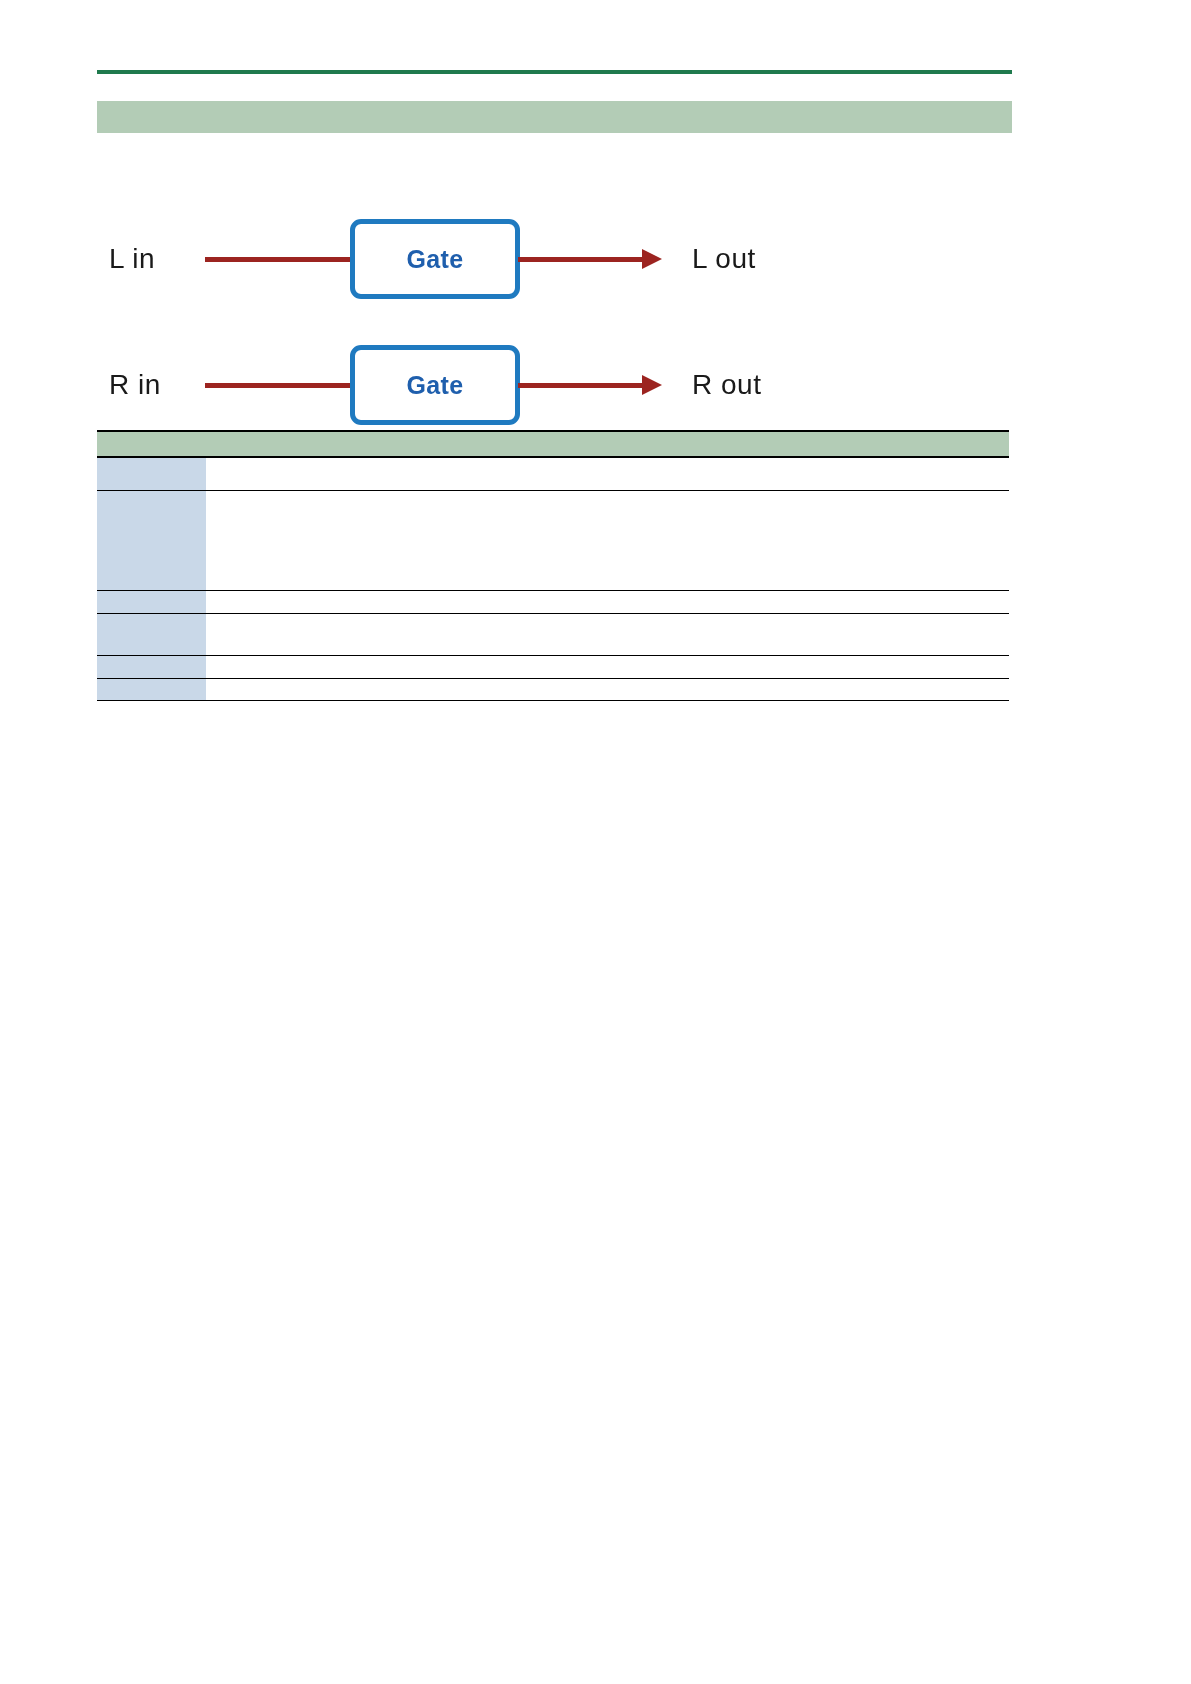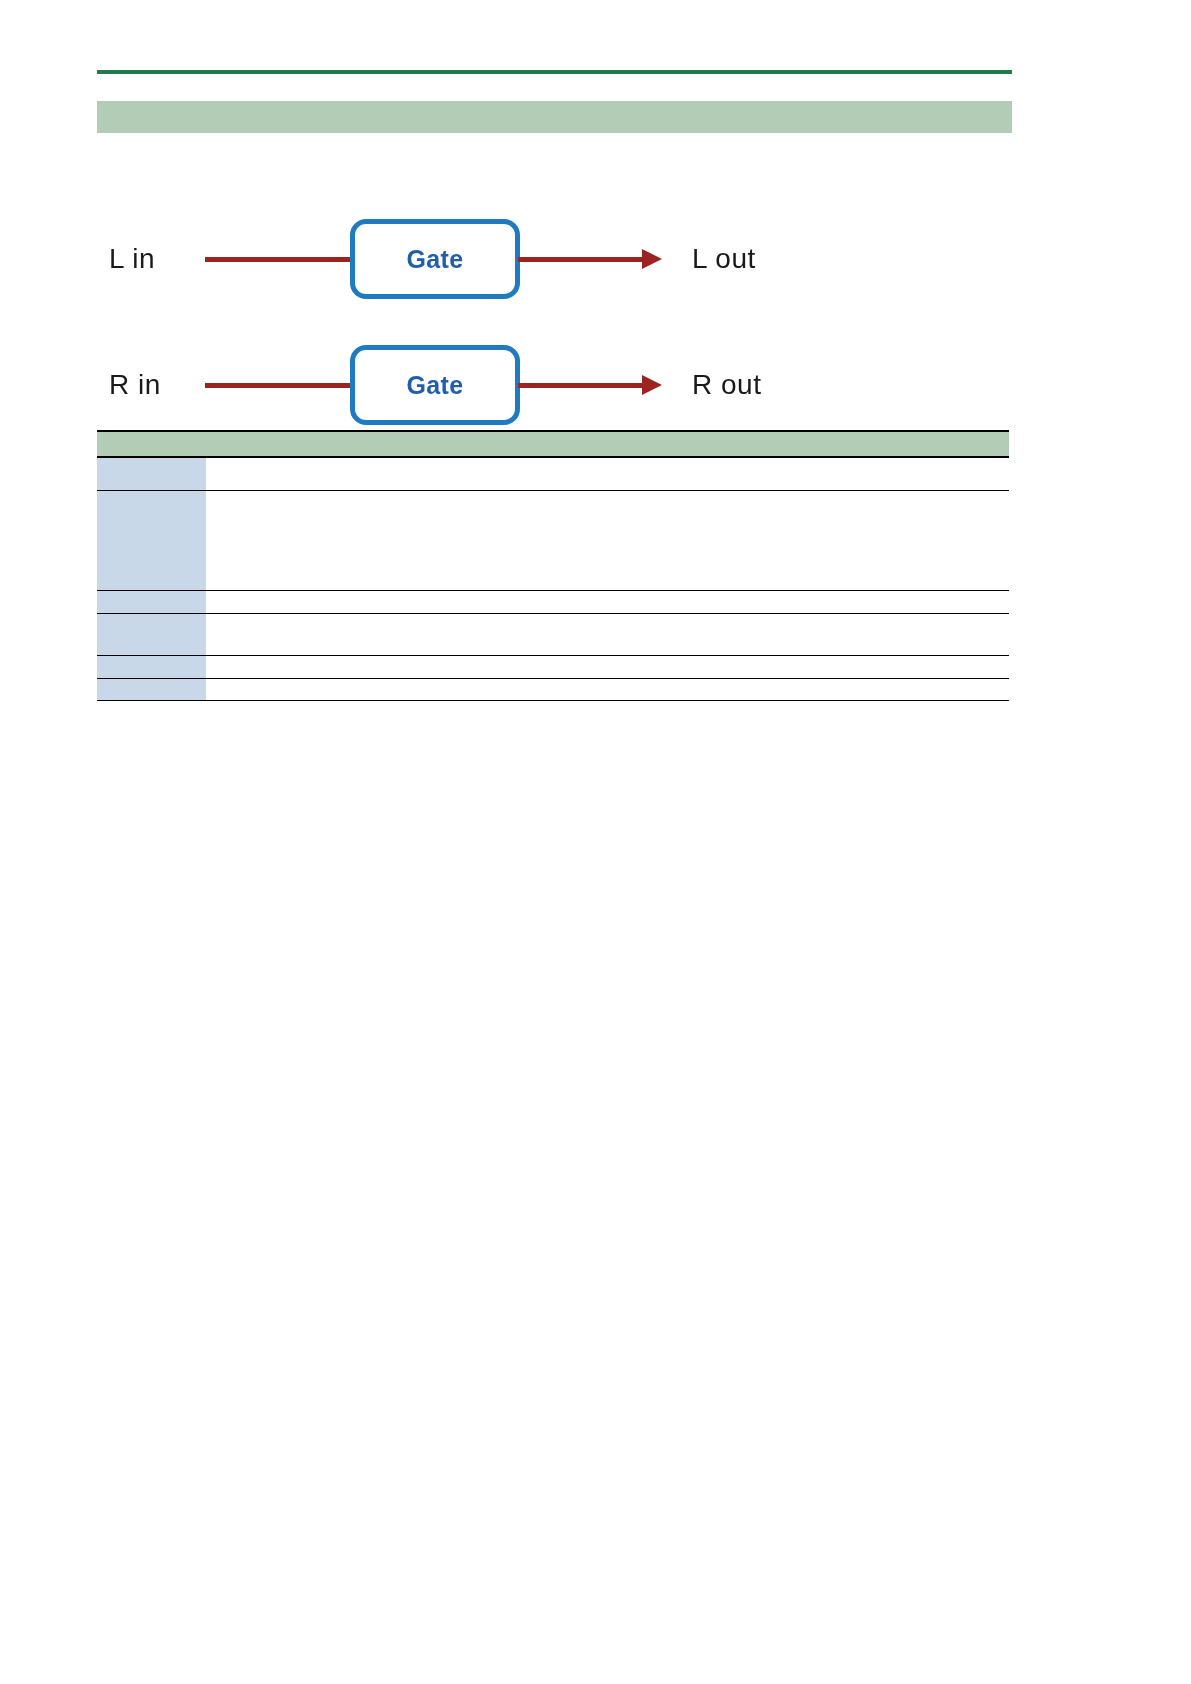--- a/index.html
+++ b/index.html
@@ -93,21 +93,21 @@
   }
 
   .gate-box {
     position: absolute;
     left: 253px;
     top: 50%;
     margin-top: -40px;
     width: 170px;
     height: 80px;
     border: 5px solid #1F7AC0;
-    border-radius: 16px;
+    border-radius: 11px;
     background: #ffffff;
     box-sizing: border-box;
     display: flex;
     align-items: center;
     justify-content: center;
   }
   .gate-label {
     font-size: 25px;
     font-weight: bold;
     color: #1F5FAD;

